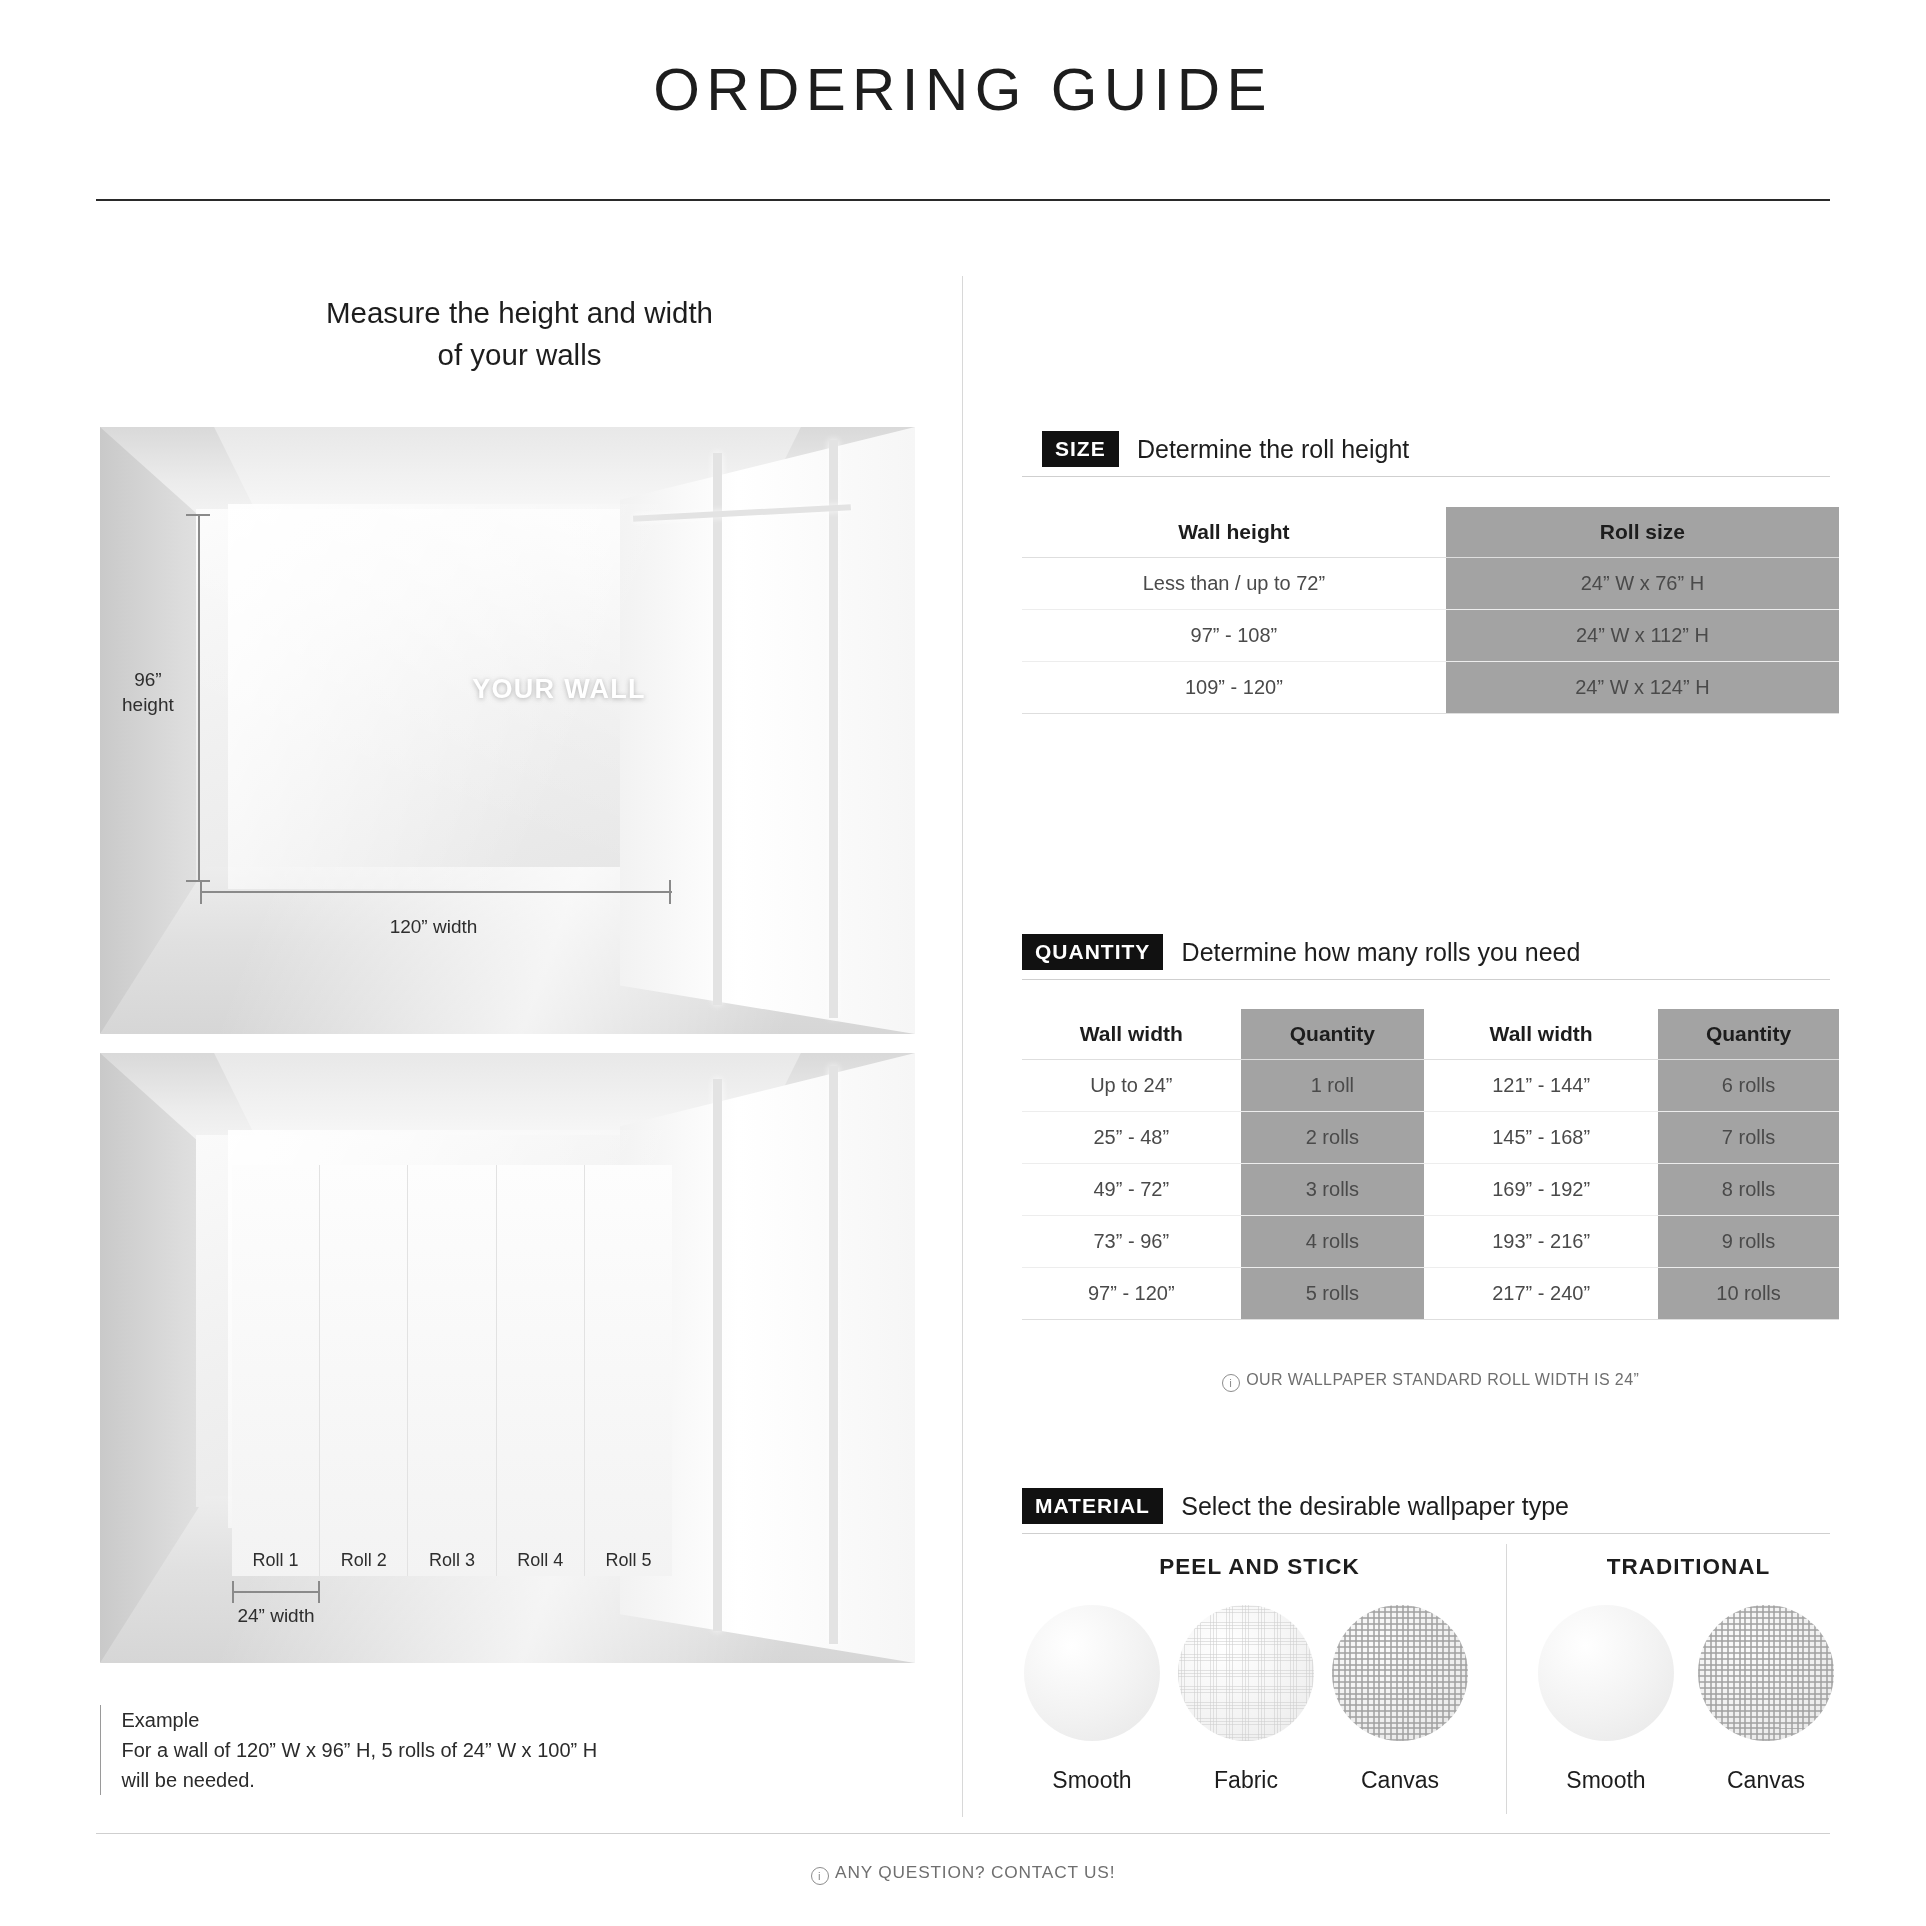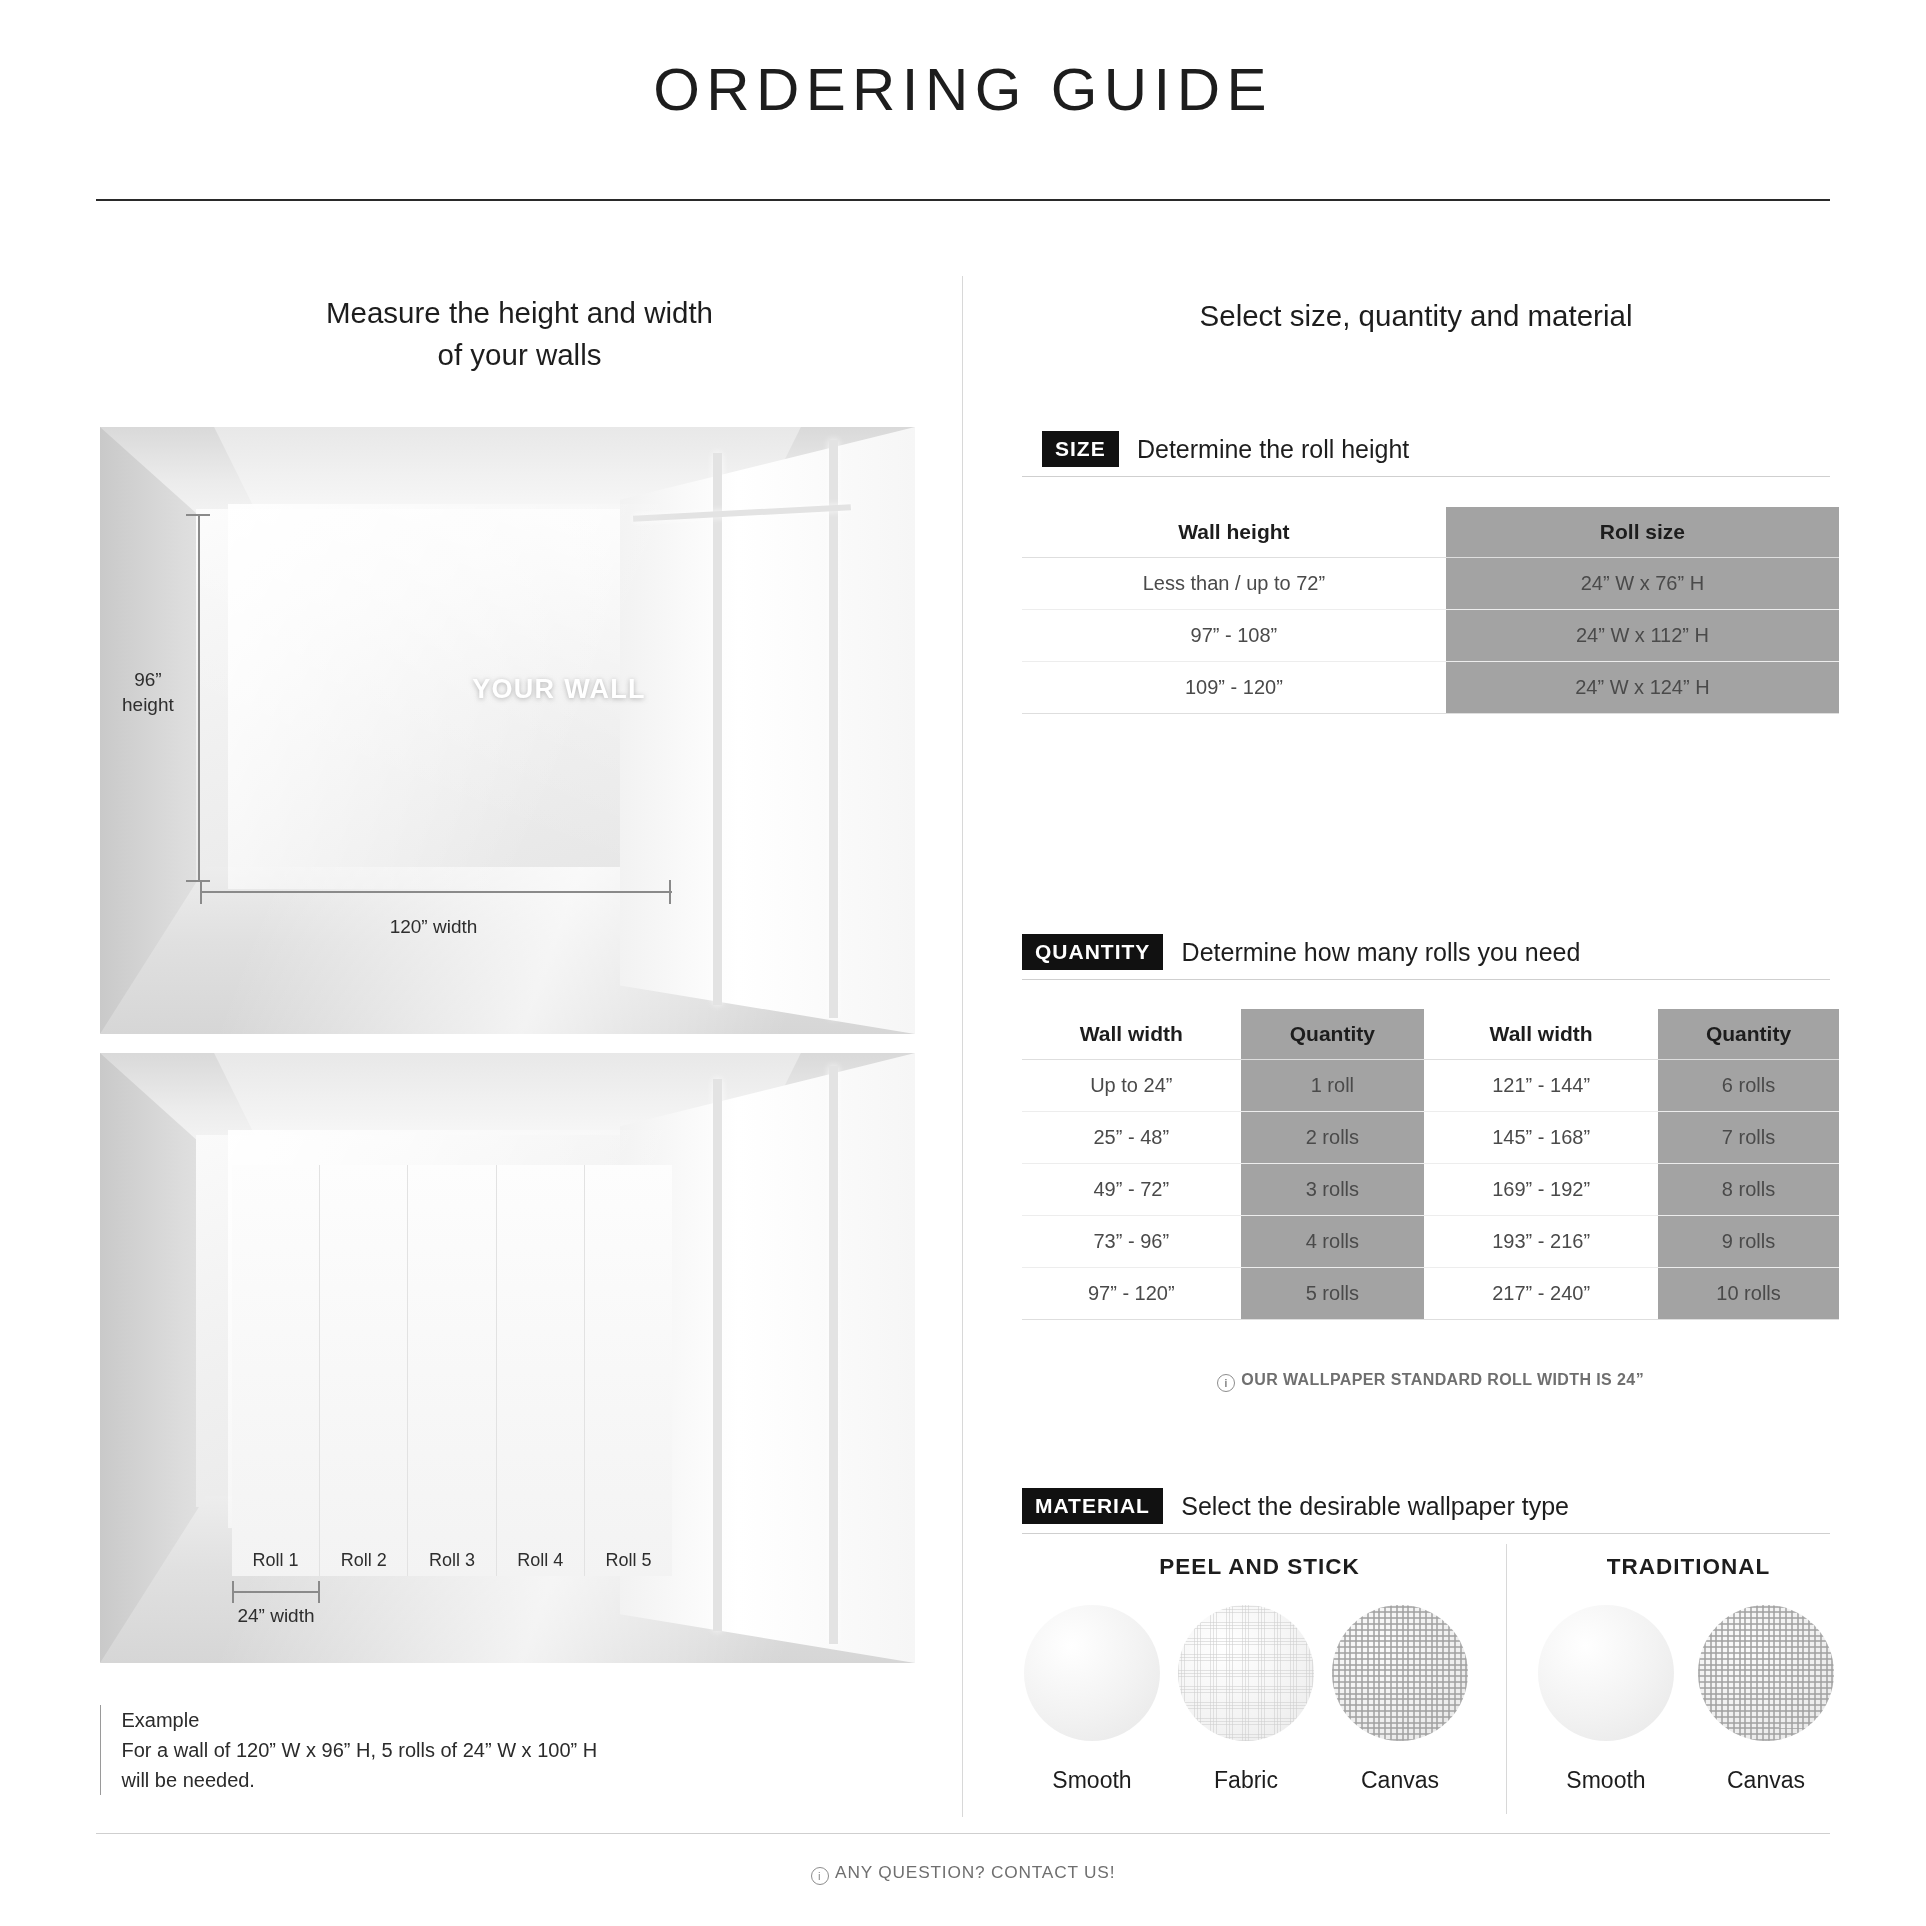--- a/index.html
+++ b/index.html
@@ -233,21 +233,20 @@
   }
   table.guide tr:last-child td { border-bottom: 1.3px solid #dedede; }
   .shaded { background: #a3a3a3; }
 
   .note-line {
     position: absolute;
     font-size: 16px;
     letter-spacing: 0.4px;
     color: #6f6f6f;
     text-align: center;
-    font-weight: bold;
   }
   .note-icon {
     display: inline-block;
     width: 16px; height: 16px;
     border: 1.3px solid #8d8d8d;
     border-radius: 50%;
     font-size: 11.6px;
     line-height: 16px;
     text-align: center;
     margin-right: 6.4px;
@@ -317,21 +316,20 @@
 
 <div class="page">
 
   <div class="title">ORDERING GUIDE</div>
   <div class="header-rule"></div>
 
   <div class="col-head-left">
     <span>Measure the height and width</span><br>
     <span>of your walls</span>
   </div>
-  <div class="col-head-right">Select size, quantity and material</div>
 
   <div class="v-divider"></div>
 
   <div class="room room-1">
     <div class="ceiling"></div>
     <div class="ceiling-inner"></div>
     <div class="wall-left"></div>
     <div class="wall-back"></div>
     <div class="wall-back-sheen"></div>
     <div class="floor"></div>

